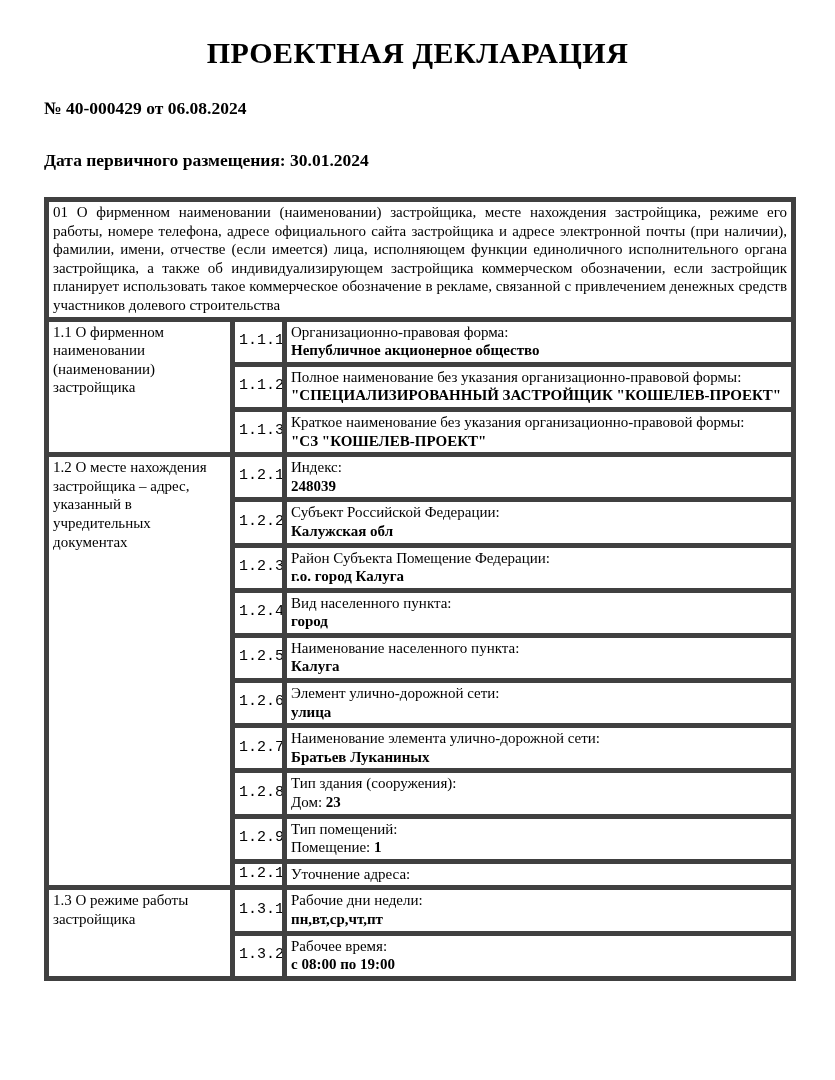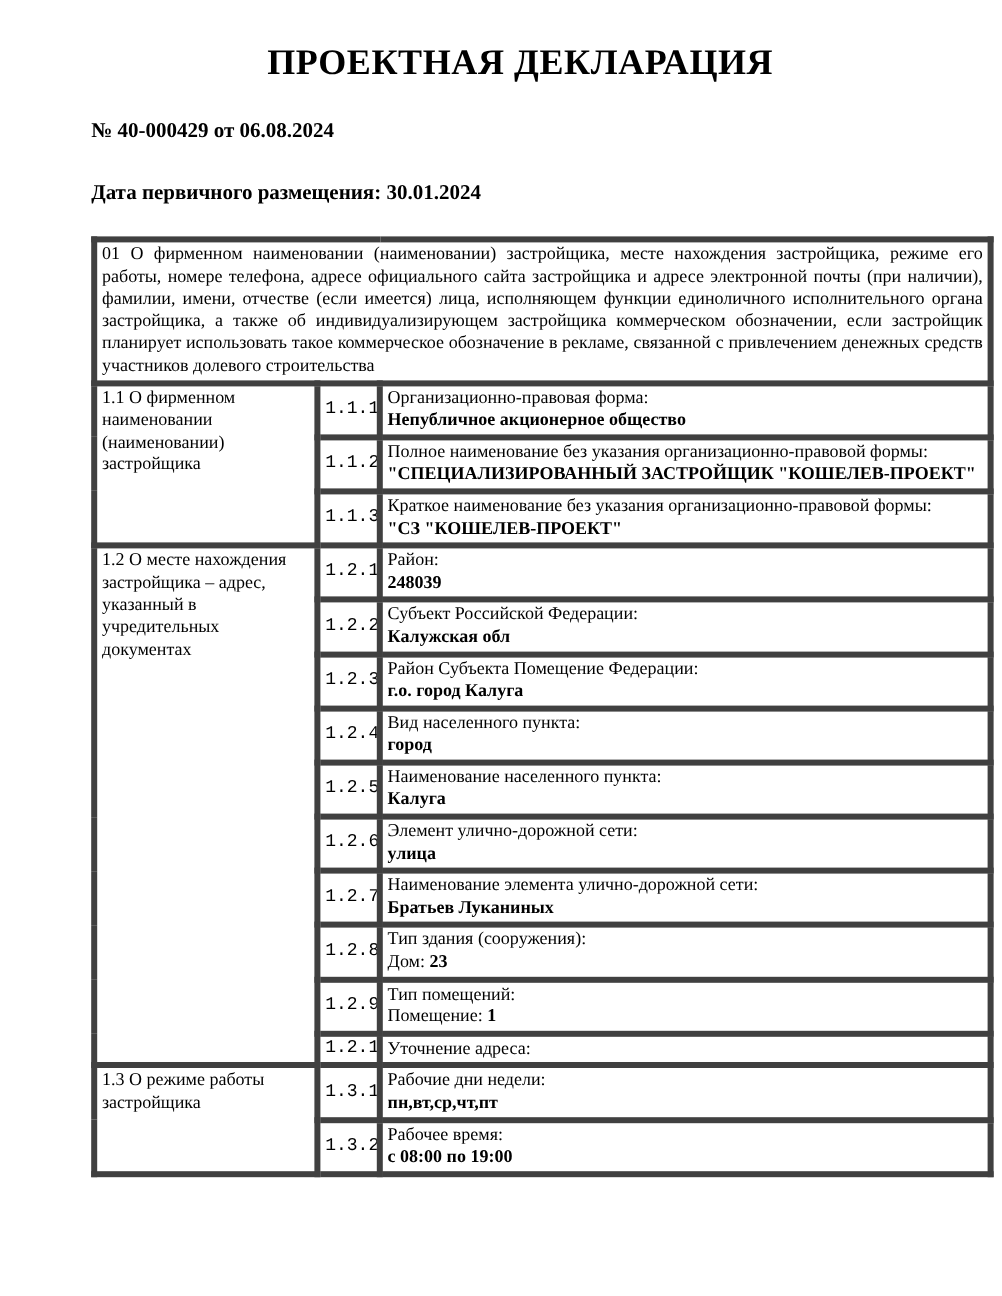--- a/index.html
+++ b/index.html
@@ -4,21 +4,21 @@
 <style>
   html, body { margin: 0; padding: 0; }
   body {
     width: 835px;
     height: 1080px;
     overflow: hidden;
     background: #ffffff;
     color: #000000;
     font-family: "Liberation Serif", serif;
   }
-  .page { padding: 36px 44px 0 44px; margin-left: 32px; }
+  .page { padding: 36px 44px 0 44px; }
 
   .doc-title {
     text-align: center;
     font-size: 30px;
     font-weight: bold;
     margin: 0 0 28px 0;
     letter-spacing: 0.5px;
   }
   .doc-sub {
     text-align: left;
@@ -84,21 +84,21 @@
           <td class="num-cell">1.1.3</td>
           <td class="value-cell">
             <div class="item-label">Краткое наименование без указания организационно-правовой формы:</div>
             <div class="item-value-line"><b>"СЗ "КОШЕЛЕВ-ПРОЕКТ"</b></div>
           </td>
         </tr>
         <tr>
           <td class="section-cell" rowspan="10">1.2 О месте нахождения застройщика – адрес, указанный в учредительных документах</td>
           <td class="num-cell">1.2.1</td>
           <td class="value-cell">
-            <div class="item-label">Район:</div>
+            <div class="item-label">Индекс:</div>
             <div class="item-value-line"><b>248039</b></div>
           </td>
         </tr>
         <tr>
           <td class="num-cell">1.2.2</td>
           <td class="value-cell">
             <div class="item-label">Субъект Российской Федерации:</div>
             <div class="item-value-line"><b>Калужская обл</b></div>
           </td>
         </tr>

